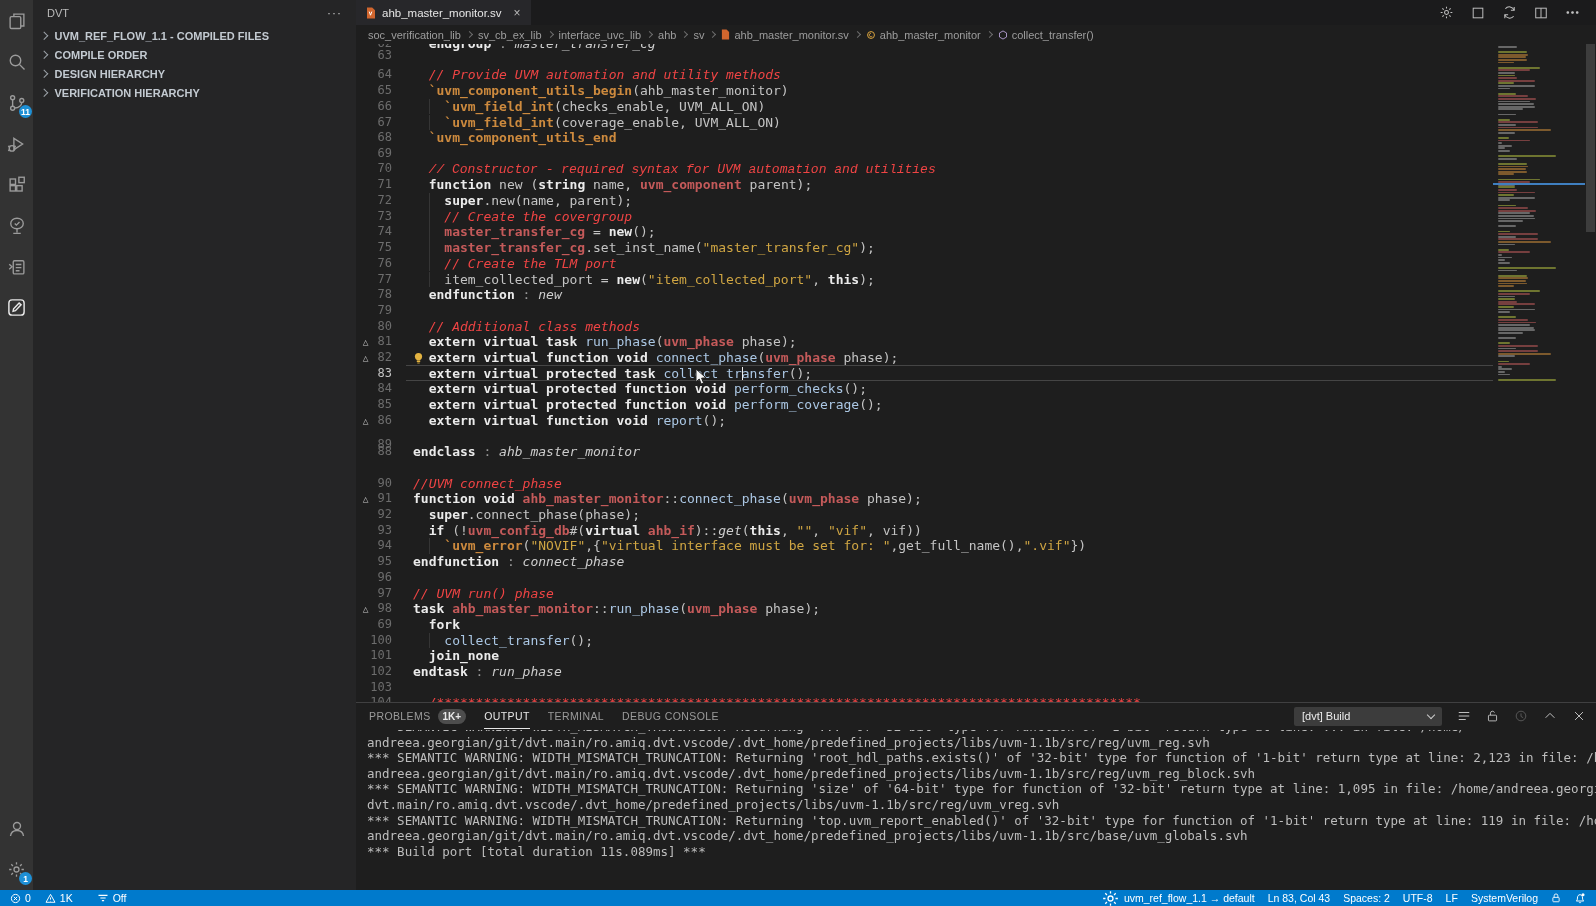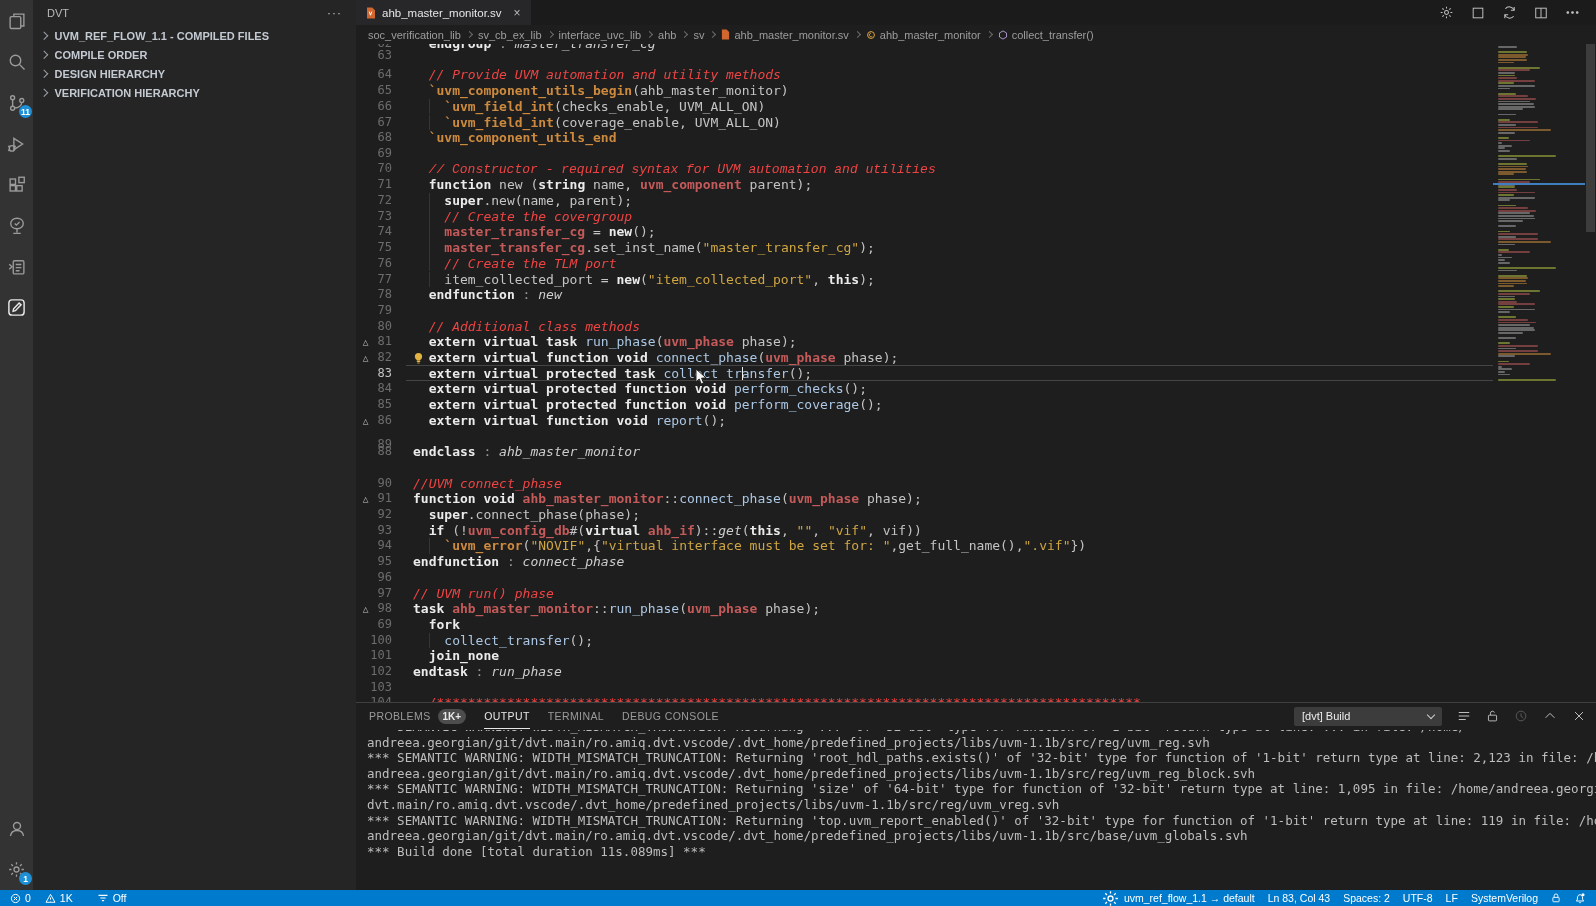--- a/index.html
+++ b/index.html
@@ -534,21 +534,21 @@
       </div>
     <div class="panel-content" id="panel-content">
         <div class="out-row clip">*** SEMANTIC WARNING: WIDTH_MISMATCH_TRUNCATION: Returning '...' of '32-bit' type for function of '1-bit' return type at line: ... in file: /home/</div>
         <div class="out-row">andreea.georgian/git/dvt.main/ro.amiq.dvt.vscode/.dvt_home/predefined_projects/libs/uvm-1.1b/src/reg/uvm_reg.svh</div>
         <div class="out-row">*** SEMANTIC WARNING: WIDTH_MISMATCH_TRUNCATION: Returning 'root_hdl_paths.exists()' of '32-bit' type for function of '1-bit' return type at line: 2,123 in file: /home/</div>
         <div class="out-row">andreea.georgian/git/dvt.main/ro.amiq.dvt.vscode/.dvt_home/predefined_projects/libs/uvm-1.1b/src/reg/uvm_reg_block.svh</div>
         <div class="out-row">*** SEMANTIC WARNING: WIDTH_MISMATCH_TRUNCATION: Returning 'size' of '64-bit' type for function of '32-bit' return type at line: 1,095 in file: /home/andreea.georgian/git/</div>
         <div class="out-row">dvt.main/ro.amiq.dvt.vscode/.dvt_home/predefined_projects/libs/uvm-1.1b/src/reg/uvm_vreg.svh</div>
         <div class="out-row">*** SEMANTIC WARNING: WIDTH_MISMATCH_TRUNCATION: Returning 'top.uvm_report_enabled()' of '32-bit' type for function of '1-bit' return type at line: 119 in file: /home/</div>
         <div class="out-row">andreea.georgian/git/dvt.main/ro.amiq.dvt.vscode/.dvt_home/predefined_projects/libs/uvm-1.1b/src/base/uvm_globals.svh</div>
-        <div class="out-row">*** Build done [total duration 11s.089ms] ***</div>
+        <div class="out-row">*** Build port [total duration 11s.089ms] ***</div>
       </div>
   </div>
 </div>
 
 <div class="statusbar" id="statusbar">
     <div class="st-group">
       <span class="st-item">
         <span>
           <svg width="11" height="11" viewBox="0 0 16 16" fill="none" stroke="currentColor" stroke-width="1.1">
             <circle cx="8" cy="8" r="6" stroke-width="1.4"></circle>

